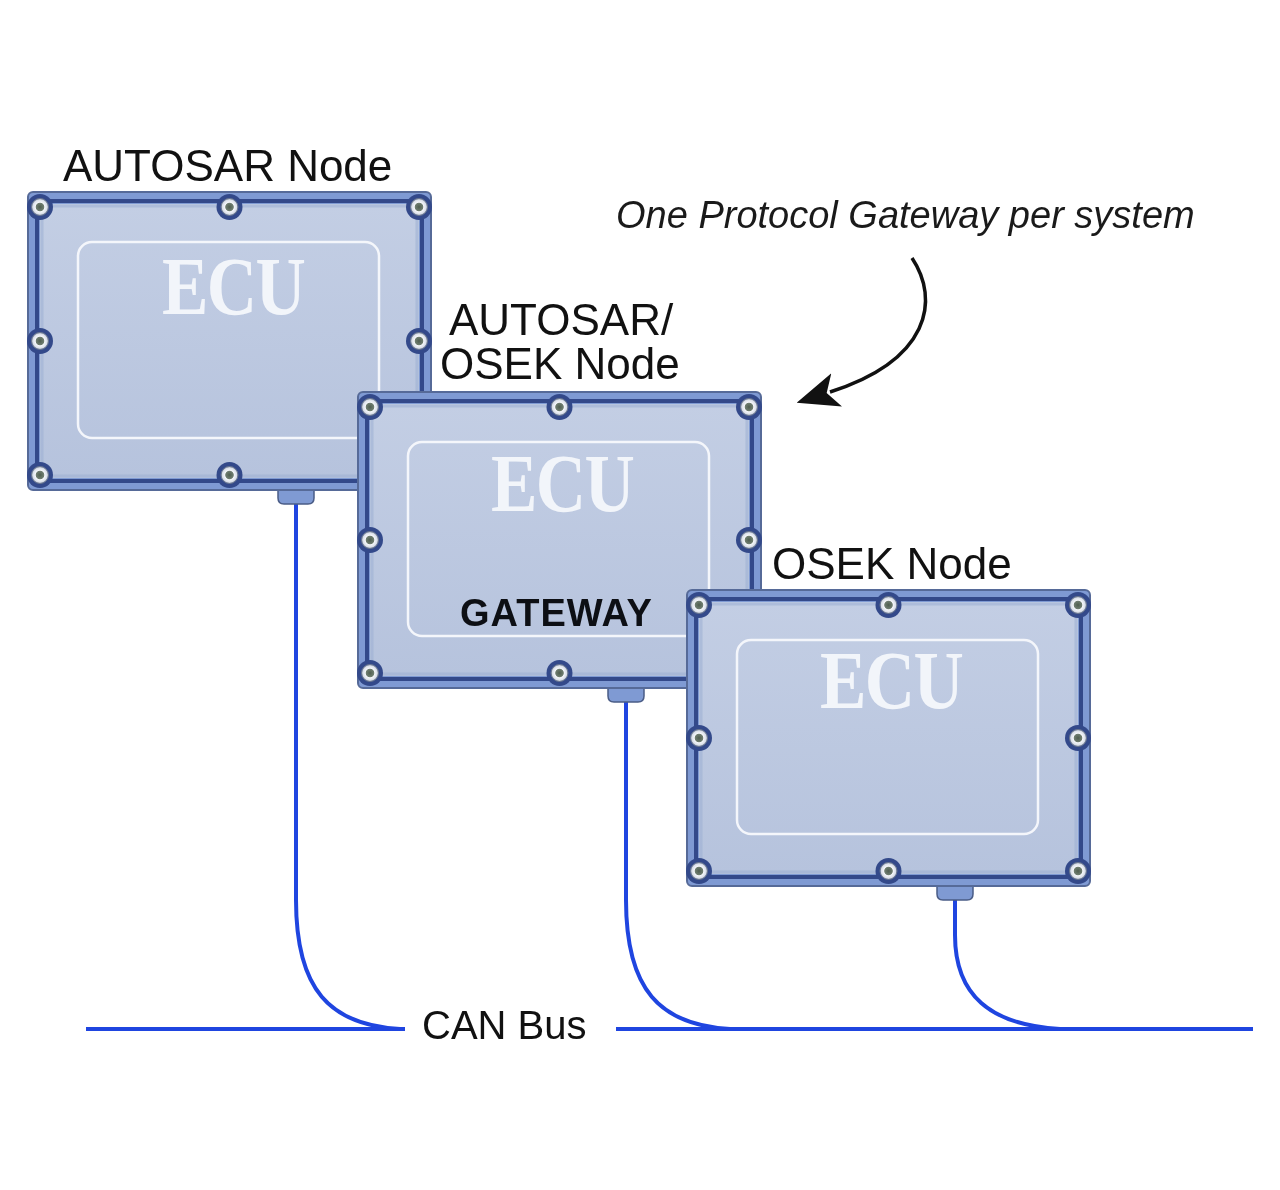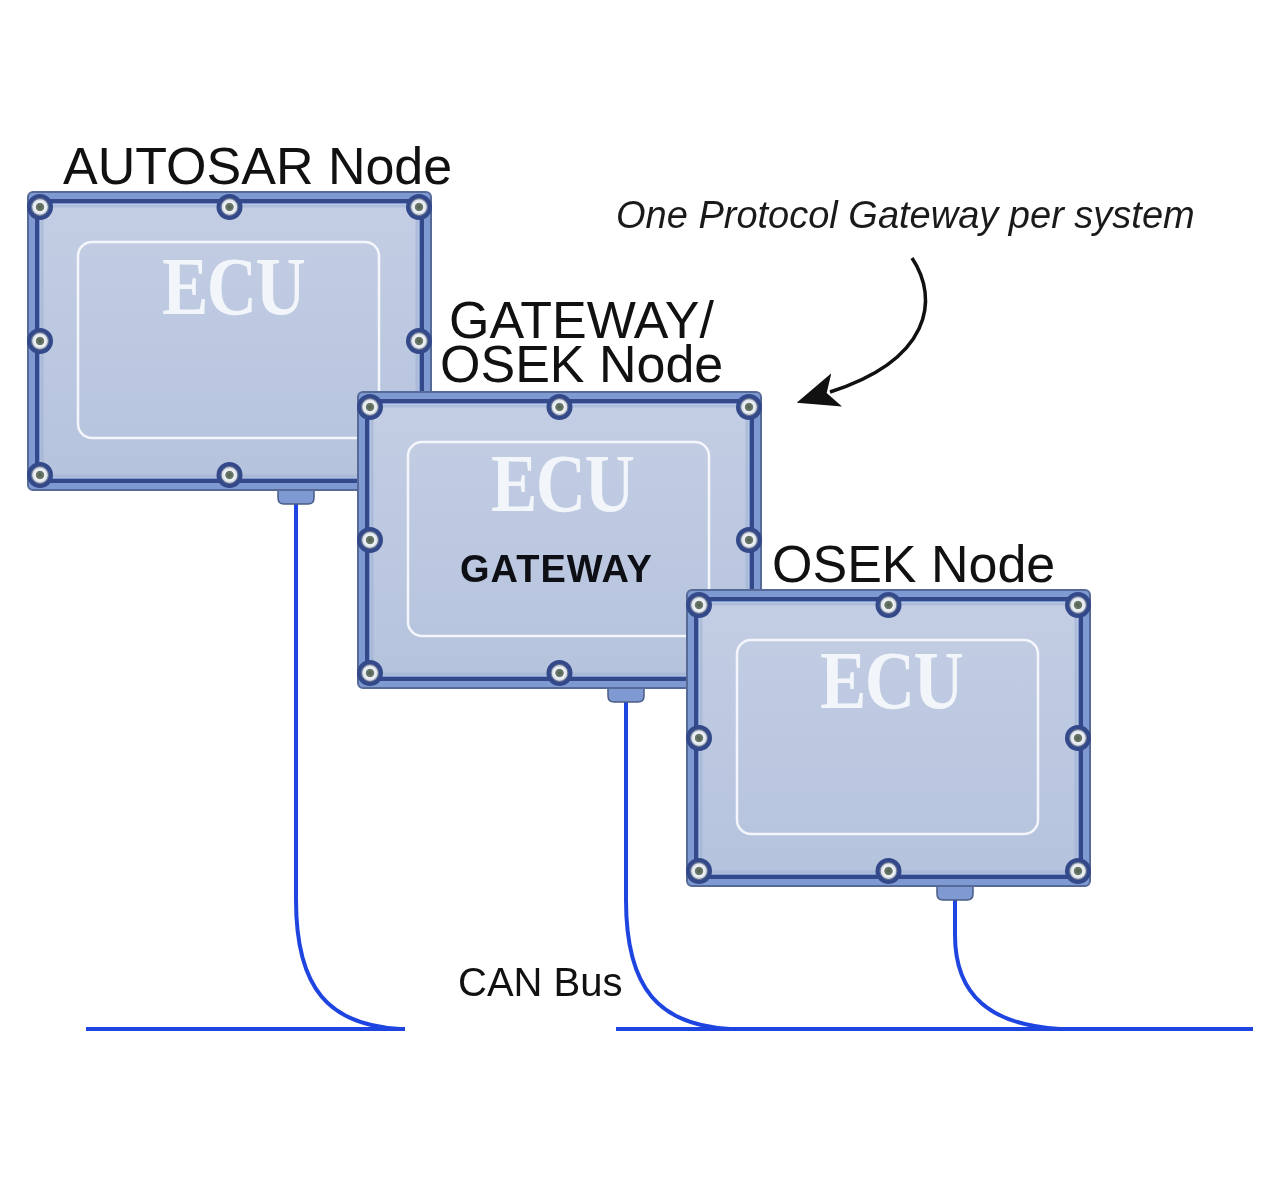--- a/index.html
+++ b/index.html
@@ -1,23 +1,23 @@
 <!DOCTYPE html>
 <html><head>
   <meta charset="utf-8">
   <style>
     html, body { margin: 0; padding: 0; background: #ffffff; }
     body { width: 1280px; height: 1190px; position: relative; overflow: hidden; font-family: "Liberation Sans", sans-serif; }
     #stage { position: absolute; left: 0; top: 0; width: 1280px; height: 1190px; }
     .label { position: absolute; color: #111; font-family: "Liberation Sans", sans-serif; white-space: nowrap; }
-    .node-label { font-size: 52px; line-height: 40px; text-align: right; }
+    .node-label { font-size: 44px; line-height: 40px; text-align: right; }
     .annot { font-size: 38px; font-style: italic; color: #1a1a1a; }
     .bus-label { font-size: 40px; background: #fff; padding: 0 8px; }
     .ecu-text { position: absolute; font-family: "Liberation Serif", serif; font-weight: bold; color: #f2f5fa; font-size: 82px; letter-spacing: -2px; transform: scaleX(0.85); transform-origin: center; }
-    .gateway-text { position: absolute; font-family: "Liberation Sans", sans-serif; font-weight: bold; font-size: 38px; color: #0d0f14; letter-spacing: 1px; }
+    .gateway-text { position: absolute; font-family: "Liberation Sans", sans-serif; font-weight: bold; font-size: 38px; color: #0d0f14; letter-spacing: 1px; margin-top: 44px; }
   </style>
 </head>
 <body>
 
 <div id="stage">
   <svg id="diagram-svg" width="1280" height="1190" viewBox="0 0 1280 1190" xmlns="http://www.w3.org/2000/svg">
     <defs>
       <linearGradient id="faceGrad" x1="0" y1="0" x2="0" y2="1">
         <stop offset="0" stop-color="#c3cee4"></stop>
         <stop offset="1" stop-color="#b6c3dd"></stop>
@@ -113,28 +113,28 @@
         <circle cx="888.5" cy="871" r="8.5" fill="url(#screwGrad)" stroke="#6b7891" stroke-width="1"></circle>
         <circle cx="1078" cy="871" r="13" fill="#33498a"></circle>
         <circle cx="1078" cy="871" r="8.5" fill="url(#screwGrad)" stroke="#6b7891" stroke-width="1"></circle>
       </g>
 
     <path d="M912,258 C940,300 930,360 830,392" stroke="#111" stroke-width="3.5" fill="none" marker-end="url(#arrowHead)"></path>
   </svg>
 
   
   <div class="label node-label" style="left:63px; top:146px;">AUTOSAR Node</div>
-  <div class="label node-label" style="left:449px; top:300px;">GATEWAY/</div>
+  <div class="label node-label" style="left:449px; top:300px;">AUTOSAR/</div>
   <div class="label node-label" style="left:440px; top:344px;">OSEK Node</div>
   <div class="label node-label" style="left:772px; top:544px;">OSEK Node</div>
 
   
   <div class="label annot" style="left:582px; top:194px;margin-left:34px;">One Protocol Gateway per system</div>
 
   
   <div class="ecu-text" style="left:150px; top:240px; width:160px; text-align:center;">ECU</div>
   <div class="ecu-text" style="left:479px; top:437px; width:160px; text-align:center;">ECU</div>
   <div class="gateway-text" style="left:460px; top:548px;">GATEWAY</div>
   <div class="ecu-text" style="left:808px; top:634px; width:160px; text-align:center;">ECU</div>
 
   
-  <div class="label bus-label" style="left:414px; top:960px;margin-left:36px;">CAN Bus</div>
+  <div class="label bus-label" style="left:414px; top:1003px;">CAN Bus</div>
 </div>
 
 </body></html>

